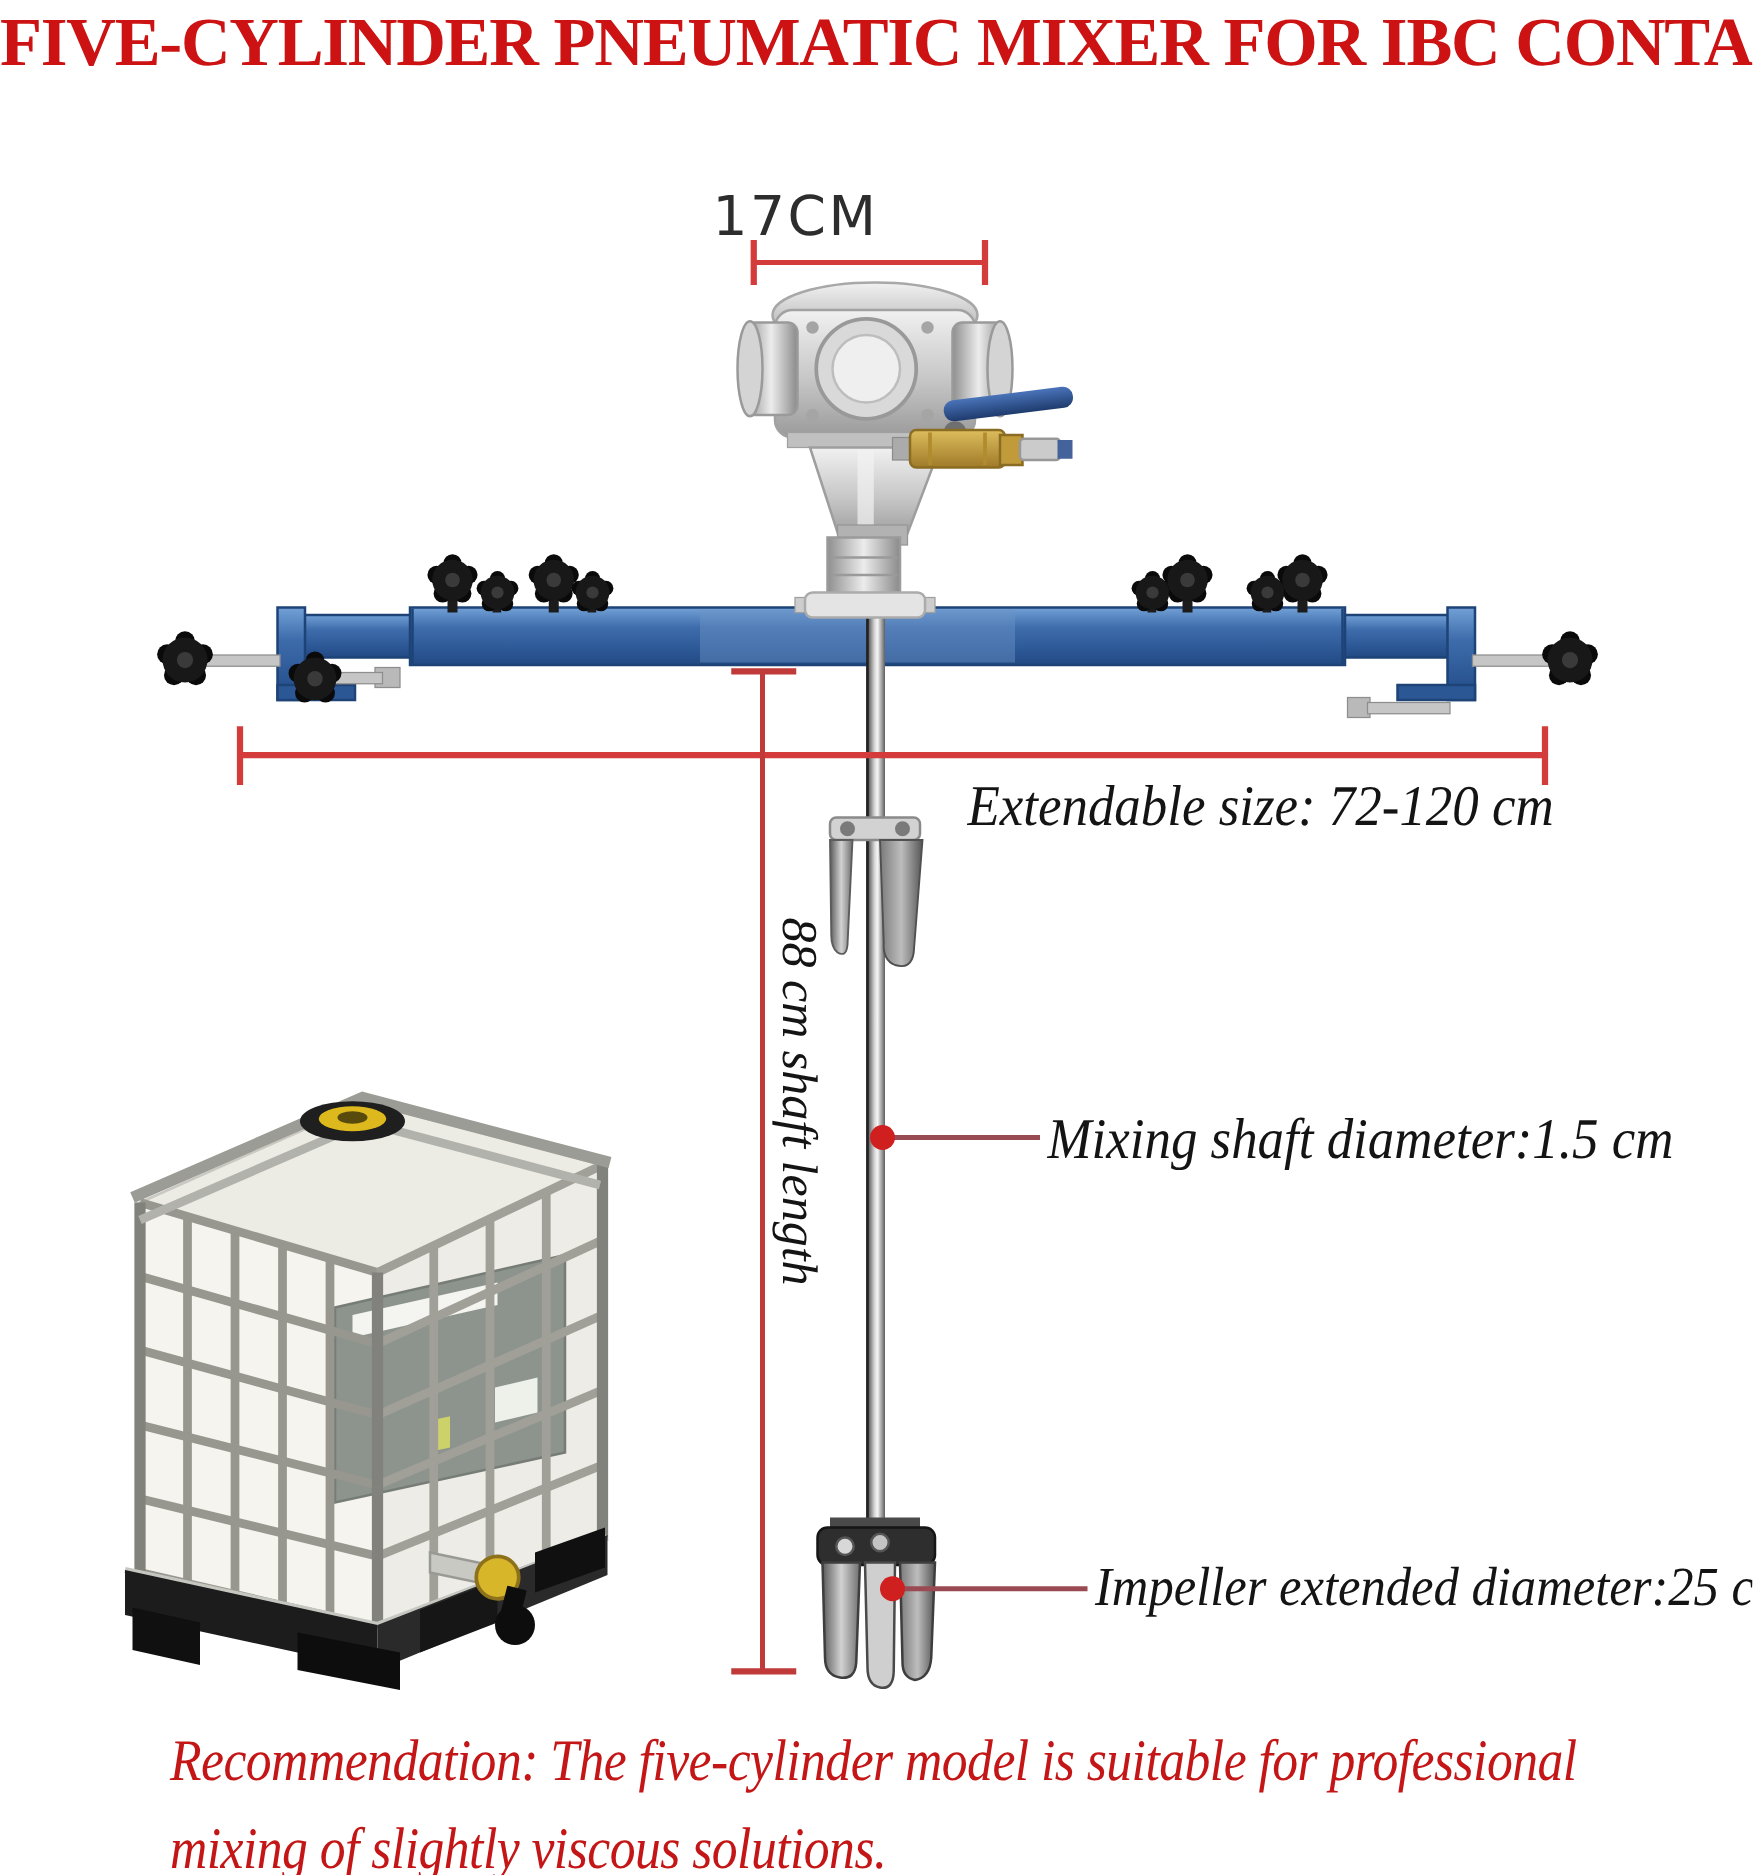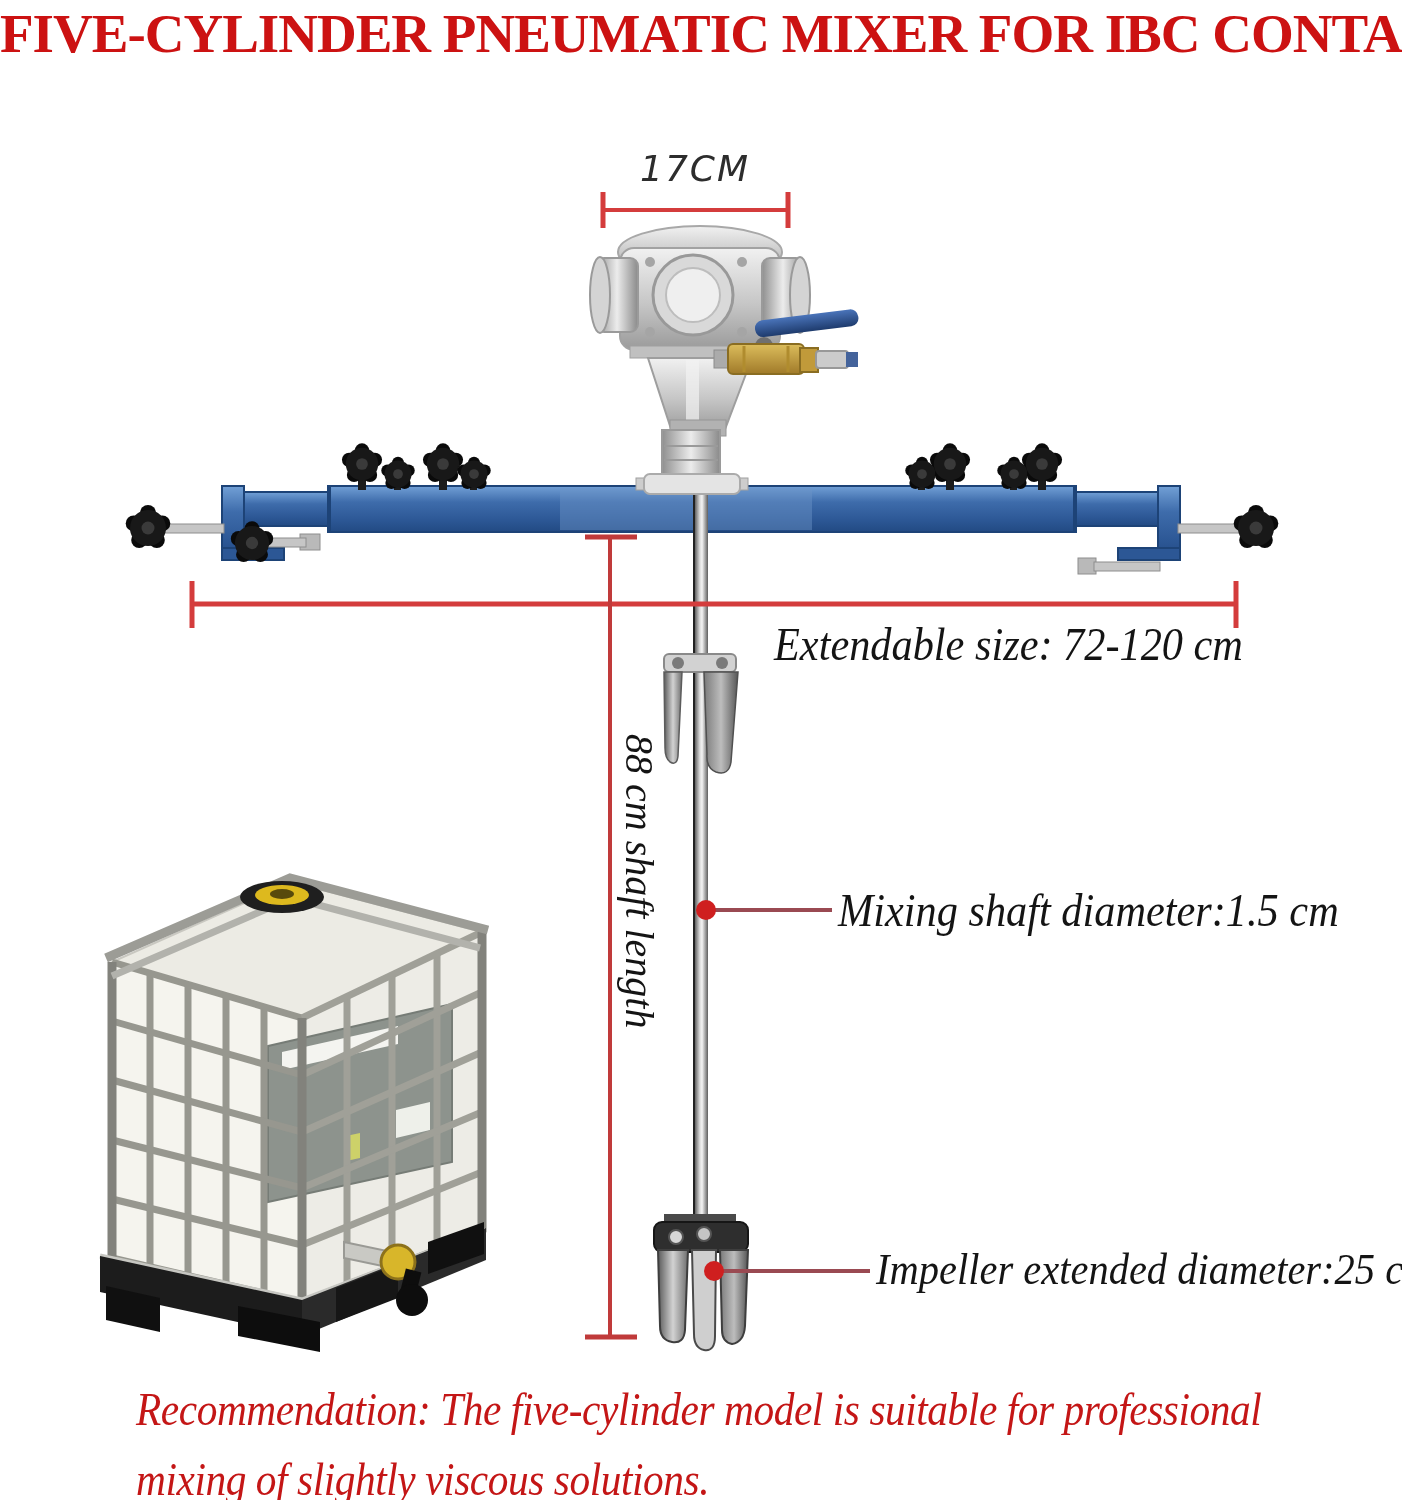--- a/index.html
+++ b/index.html
@@ -22,26 +22,24 @@
     left:0; top:2px; width:1402px;
     text-align:center;
     font-family:"Liberation Serif", serif;
     font-weight:bold;
     font-size:55px;
     letter-spacing:-1px;
     color:#cc1212;
   }
   .dim-17{
     left:570px; top:148px; width:250px;
-    text-align:center;
     font-family:"DejaVu Sans", sans-serif;
-    font-size:36px;
+    font-size:44px;
     letter-spacing:2px;
     color:#2d2d2d;
-    font-style:italic;
   }
   .note{
     font-family:"Liberation Serif", serif;
     font-style:italic;
     font-size:46px;
     color:#141414;
     transform:scaleX(0.92);
     transform-origin:left top;
   }
   .note-extendable{ left:774px; top:618px; }

